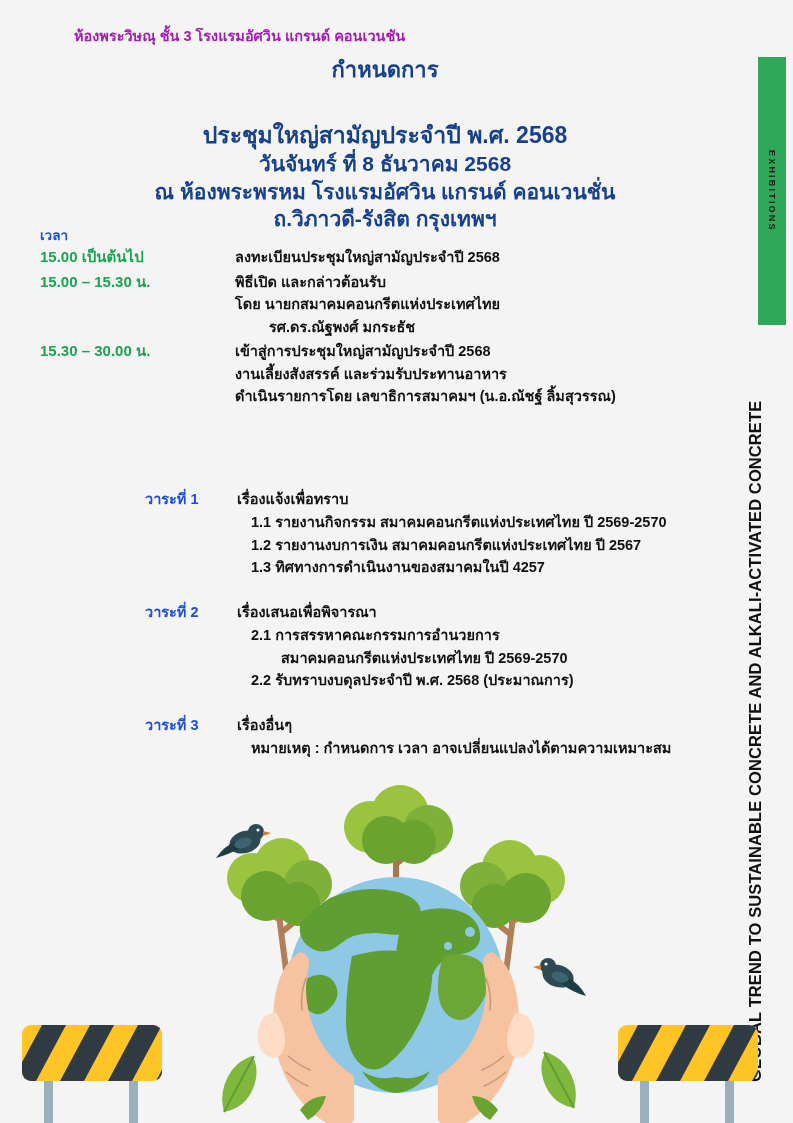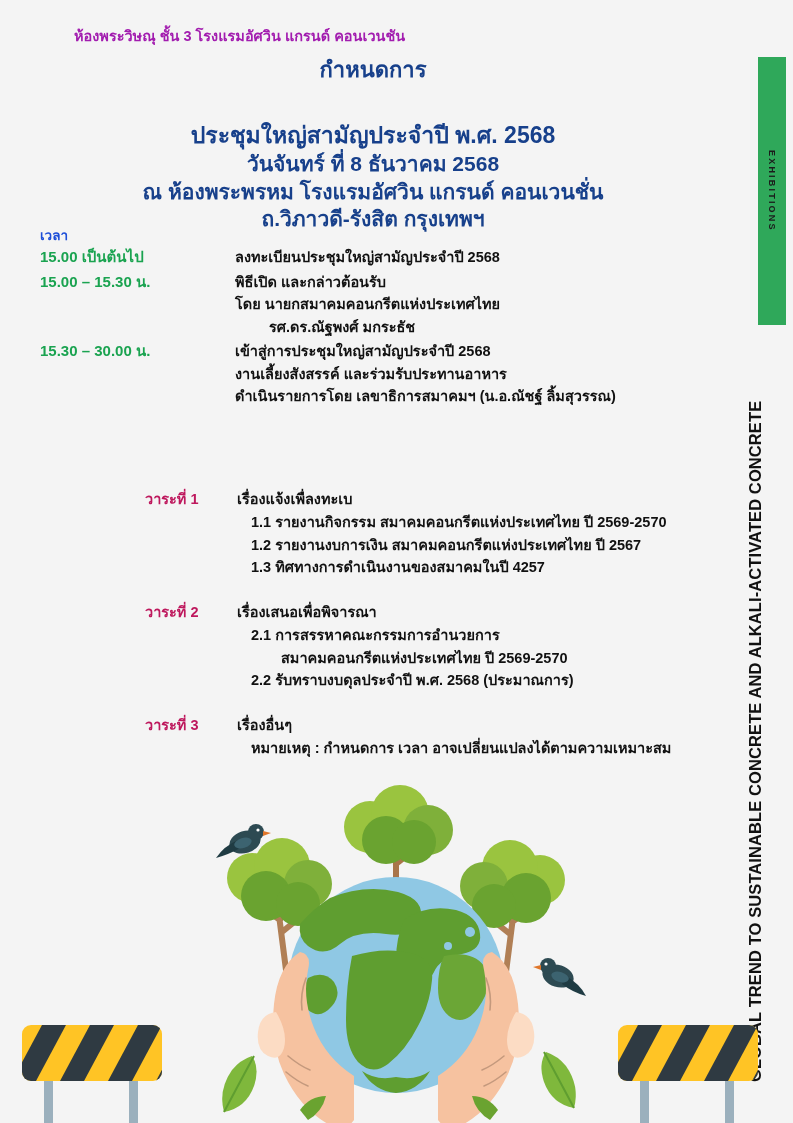--- a/index.html
+++ b/index.html
@@ -68,21 +68,21 @@
     left: 74px;
     top: 24px;
     font-size: 14.5px;
     font-weight: 700;
     color: #a21caf;
     white-space: nowrap;
   }
 
   .title-block {
     position: absolute;
-    left: 0;
+    left: 12px;
     top: 56px;
     width: 746px;
     text-align: center;
     color: #17408b;
   }
   .title-block .t-line {
     font-weight: 700;
     line-height: 1.30;
     white-space: nowrap;
   }
@@ -139,21 +139,21 @@
   .ag-row {
     display: flex;
     align-items: flex-start;
   }
   .ag-row.gap { margin-top: 22px; }
   .ag-row .ag-label {
     flex: 0 0 92px;
     padding-left: 105px;
     font-size: 14.5px;
     font-weight: 700;
-    color: #be185d;
+    color: #1d4ed8;
     line-height: 1.55;
     white-space: nowrap;
     box-sizing: content-box;
   }
   .ag-row .ag-body {
     flex: 1 1 auto;
     font-size: 14.5px;
     font-weight: 700;
     color: #111111;
     line-height: 1.57;
@@ -214,21 +214,21 @@
         <div class="ln">ดำเนินรายการโดย เลขาธิการสมาคมฯ (น.อ.ณัชฐ์ ลิ้มสุวรรณ)</div>
       </div>
     </div>
   </div>
 
   <div class="agenda">
 
     <div class="ag-row">
       <div class="ag-label">วาระที่ 1</div>
       <div class="ag-body">
-        <div class="ln">เรื่องแจ้งเพื่ลงทะเบ</div>
+        <div class="ln">เรื่องแจ้งเพื่อทราบ</div>
         <div class="ln sub">1.1 รายงานกิจกรรม สมาคมคอนกรีตแห่งประเทศไทย ปี 2569-2570</div>
         <div class="ln sub">1.2 รายงานงบการเงิน สมาคมคอนกรีตแห่งประเทศไทย ปี 2567</div>
         <div class="ln sub">1.3 ทิศทางการดำเนินงานของสมาคมในปี 4257</div>
       </div>
     </div>
 
     <div class="ag-row gap">
       <div class="ag-label">วาระที่ 2</div>
       <div class="ag-body">
         <div class="ln">เรื่องเสนอเพื่อพิจารณา</div>

